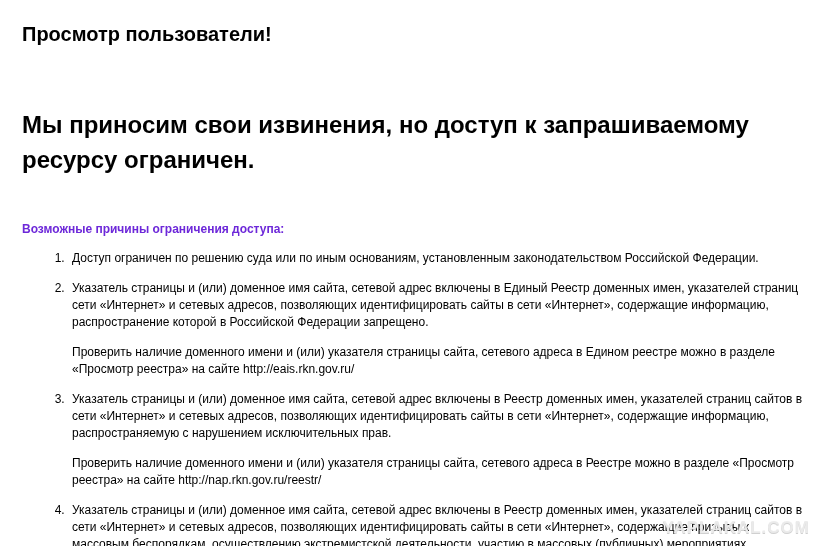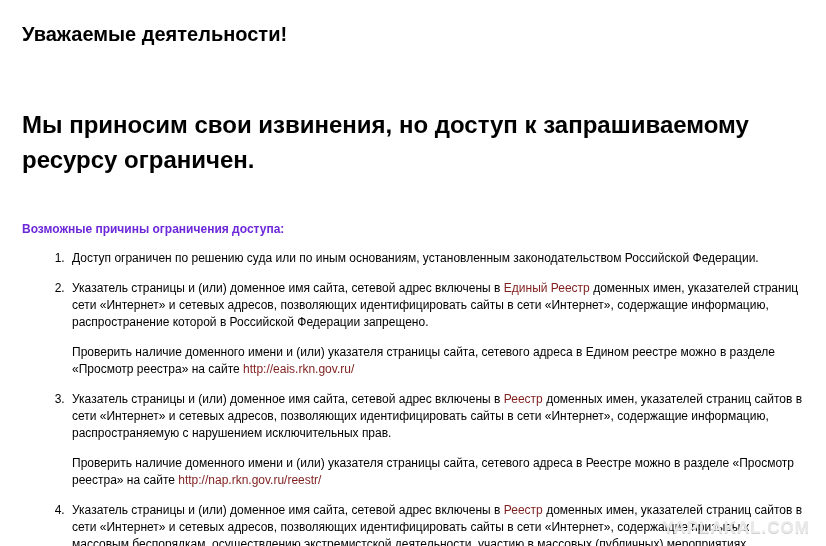--- a/index.html
+++ b/index.html
@@ -57,42 +57,42 @@
   ol.reasons > li::marker {
     font-size: 12px;
   }
   .para {
     margin: 0;
   }
   .para + .para {
     margin-top: 13px;
   }
   a.lnk {
-    color: #7f1d1d;
+    color: #000000;
     text-decoration: none;
   }
   .watermark {
     position: absolute;
     right: 16px;
     bottom: 8px;
     font-size: 17px;
     font-weight: bold;
     letter-spacing: 1px;
     color: rgba(235,235,235,0.95);
     text-shadow: 0 1px 0 rgba(170,170,170,0.55);
     font-family: "Liberation Sans", sans-serif;
     user-select: none;
   }
 </style>
 </head>
 <body>
 
 <div class="page">
 
-  <h1 class="heading-1">Уважаемые деятельности!</h1>
+  <h1 class="heading-1">Просмотр пользователи!</h1>
 
   <h2 class="heading-2">Мы приносим свои извинения, но доступ к запрашиваемому ресурсу ограничен.</h2>
 
   <div class="reasons-title">Возможные причины ограничения доступа:</div>
 
   <ol class="reasons">
     <li>
       <p class="para">Доступ ограничен  по решению суда или по иным основаниям, установленным законодательством Российской Федерации.</p>
     </li>
     <li>

